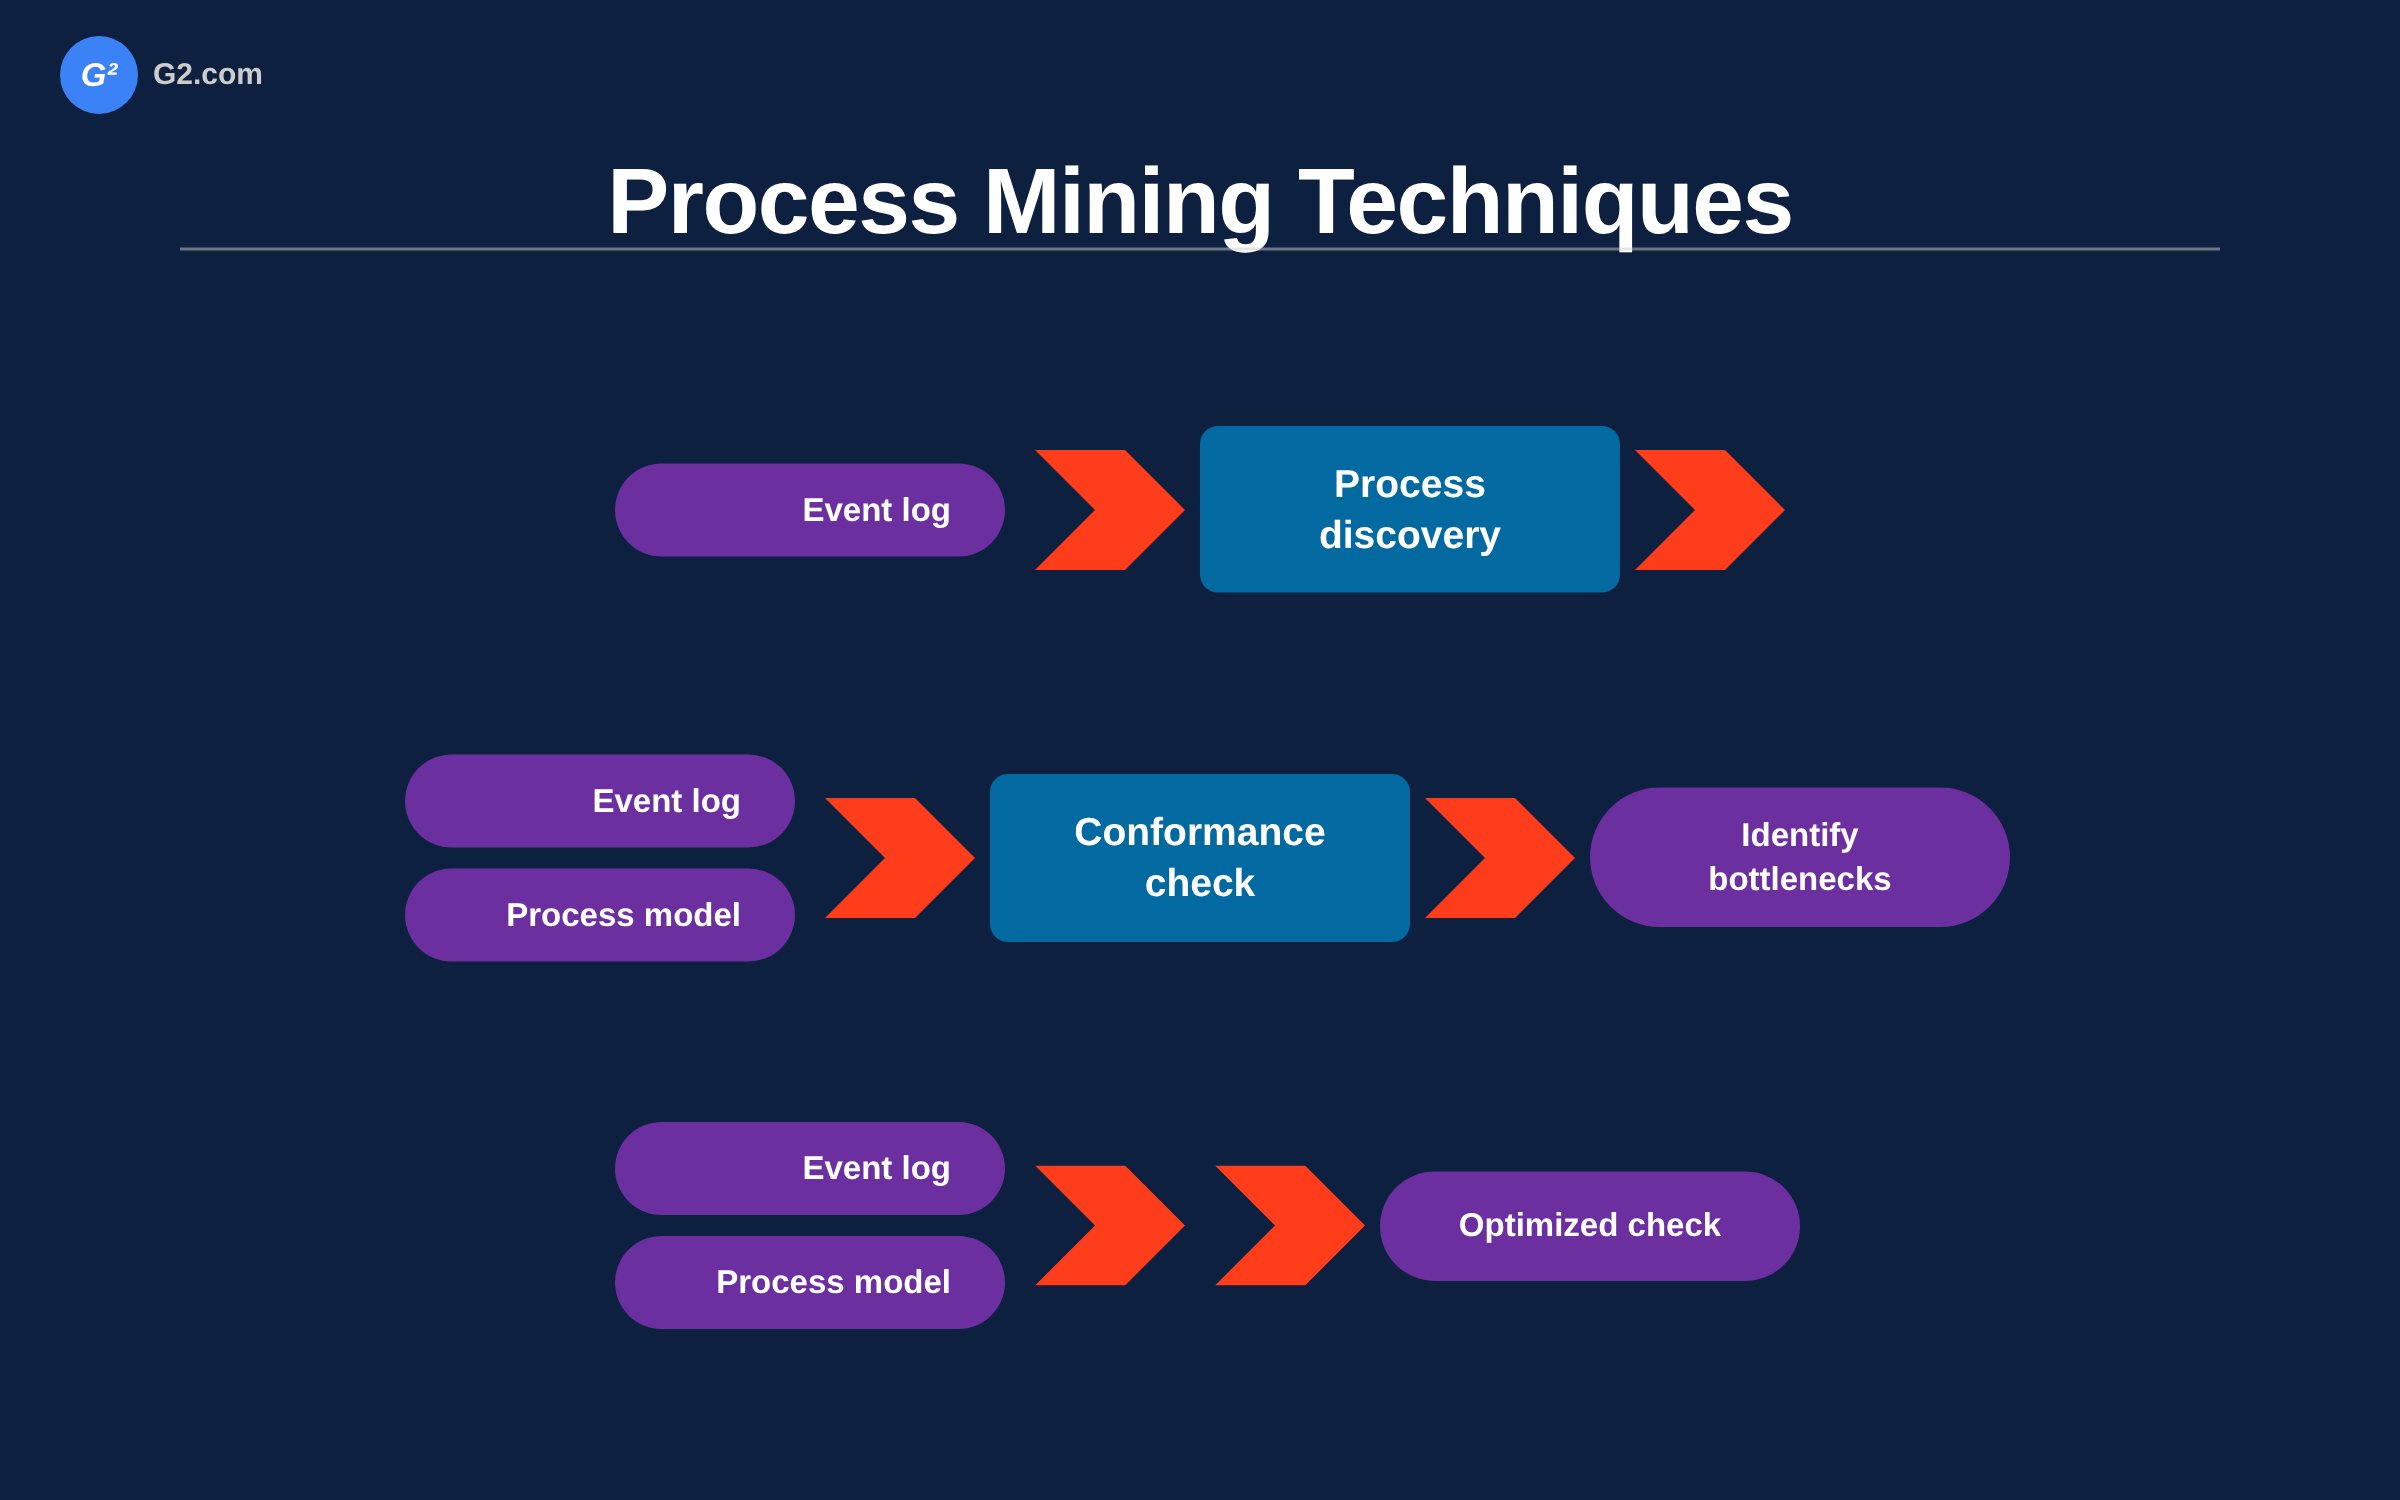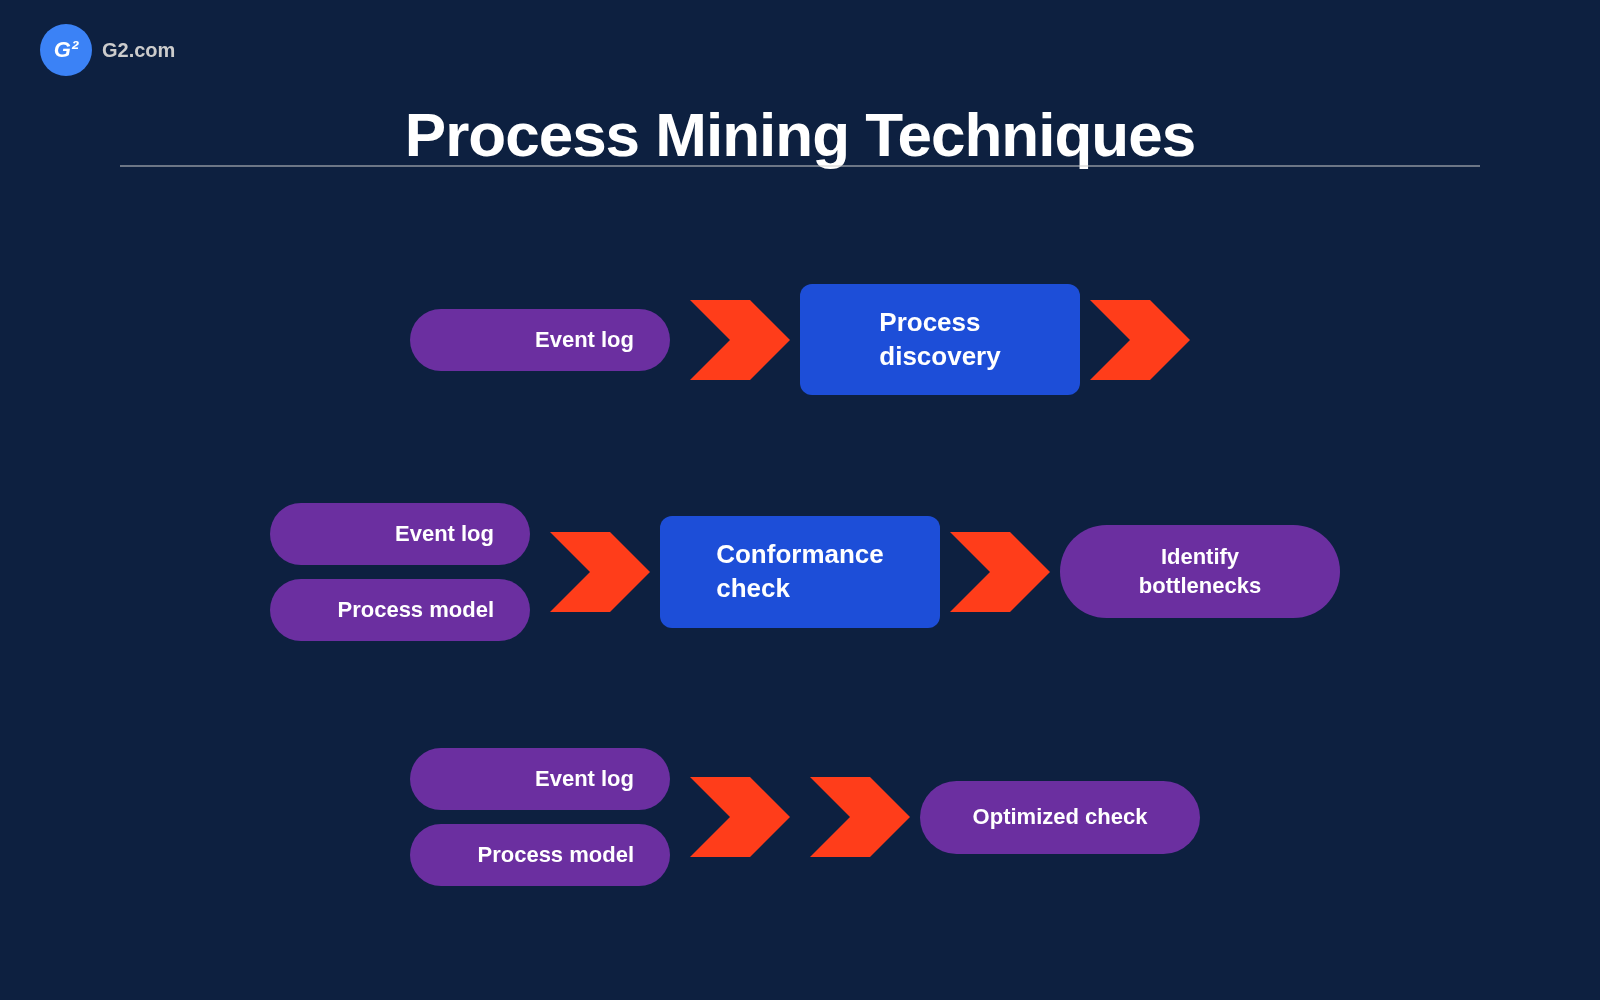--- a/index.html
+++ b/index.html
@@ -121,27 +121,27 @@
       position: relative;
     }
 
     .chevron-arrow svg {
       width: 100%;
       height: 100%;
     }
 
     
     .center-box {
-      background: #1d4ed8;
+      background: #0369a1;
       border-radius: 12px;
       padding: 22px 30px;
       font-size: 26px;
       font-weight: 900;
       color: white;
-      text-align: left;
+      text-align: center;
       min-width: 280px;
       min-height: 110px;
       display: flex;
       align-items: center;
       justify-content: center;
       line-height: 1.3;
     }
 
     
     .output-pill {

